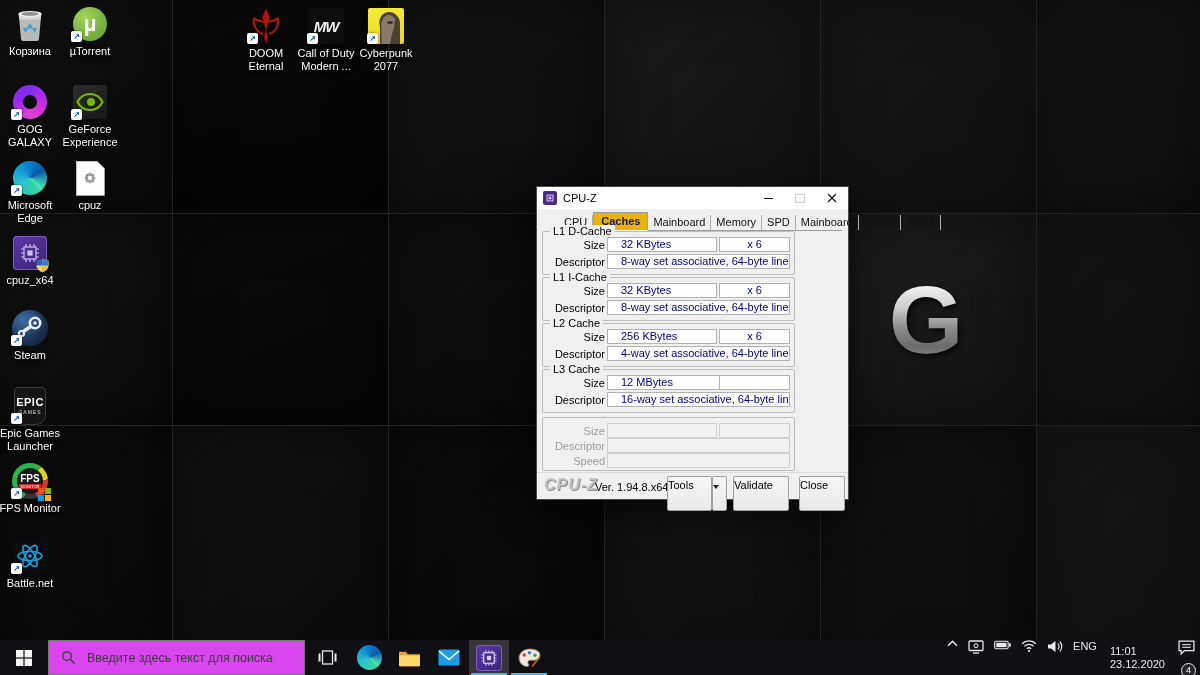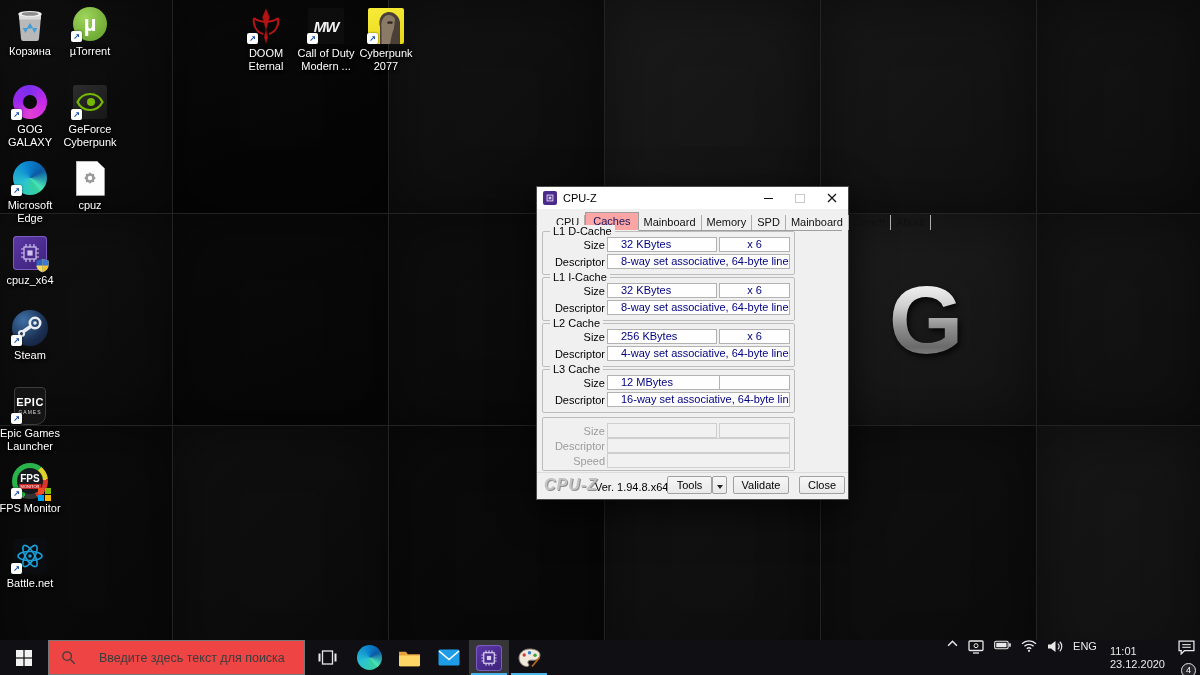--- a/index.html
+++ b/index.html
@@ -82,49 +82,49 @@
   
   .win{position:absolute;left:536px;top:186px;width:313px;height:314px;background:#f0f0f0;
        border:1px solid #4a4a4a;box-sizing:border-box;box-shadow:0 12px 34px rgba(0,0,0,.65);font-size:11px}
   .titlebar{position:absolute;left:0;top:0;right:0;height:22px;background:#fff;display:flex;align-items:center}
   .w-icon{width:14px;height:14px;margin:0 6px 0 6px;border-radius:2px;background:#4b2a8a;
           display:flex;align-items:center;justify-content:center}
   .w-title{font-size:11px;color:#000;flex:1}
   .cap{width:32px;height:22px;display:flex;align-items:center;justify-content:center}
   .glyph-min{width:9px;height:1px;background:#111;display:block}
   .glyph-max{width:8px;height:7px;border:1px solid #c9c9c9;display:block}
-  .tabs{position:absolute;top:27px;left:14px;right:6px;height:16px;display:flex;
+  .tabs{position:absolute;top:27px;left:22px;right:6px;height:16px;display:flex;
         border-bottom:1px solid #9f9f9f;align-items:flex-end}
   .tab{padding:1px 5px 2px;line-height:12px;color:#111;border-right:1px solid #adadad;white-space:nowrap}
-  .tab.sel{background:#fca5a5;border:1px solid #9f9f9f;border-bottom:1px solid #f0f0f0;
-           margin-bottom:-1px;padding:2px 7px 3px;font-weight:normal;color:#16165e}
+  .tab.sel{background:#eab308;border:1px solid #9f9f9f;border-bottom:1px solid #f0f0f0;
+           margin-bottom:-1px;padding:2px 7px 3px;font-weight:bold;color:#16165e}
   .grp{position:absolute;left:5px;width:253px;height:44px;border:1px solid #bdbdbd;border-radius:2px;box-sizing:border-box}
   .grp-title{position:absolute;top:-7px;left:7px;background:#f0f0f0;padding:0 3px;color:#000;line-height:12px}
   .row-label{position:absolute;left:4px;width:58px;text-align:right;color:#000;line-height:13px}
   .fld{position:absolute;height:15px;background:#fefefe;border:1px solid #b2b2b2;box-sizing:border-box;
        color:#000080;line-height:13px;padding:0 13px;white-space:nowrap;overflow:hidden}
   .fld.cnt{text-align:center}
   .grp.dis .row-label{color:#9c9c9c}
   .grp.dis .fld{background:#f1f1f1;border-color:#cfcfcf}
   .footer{position:absolute;left:0;right:0;bottom:0;height:26px;border-top:1px solid #dcdcdc}
   .cpuzlogo{position:absolute;left:7px;top:3px;font-size:16px;font-weight:bold;font-style:italic;
             color:#c3c3c3;letter-spacing:1px;text-shadow:1px 1px 0 #8f8f8f}
   .ver{position:absolute;left:58px;top:8px;color:#000}
-  .btn{position:absolute;top:3px;height:18px;background:linear-gradient(#f6f6f6,#e9e9e9);
-       border:1px solid #a0a0a0;border-radius:2px;box-sizing:border-box;text-align:center;
+  .btn{position:absolute;top:3px;height:35px;background:linear-gradient(#f6f6f6,#e9e9e9);
+       border:1px solid #a0a0a0;border-radius:2px;box-sizing:border-box;
        line-height:16px;color:#000;font-size:11px}
   .drop-arrow{width:0;height:0;border-left:3.5px solid transparent;border-right:3.5px solid transparent;
        border-top:4px solid #222;display:inline-block;margin-top:6px}
 
   
   .taskbar{position:absolute;left:0;bottom:0;width:1200px;height:35px;background:#101014;
            display:flex;align-items:stretch;z-index:60}
   .tb-start{width:48px;display:flex;align-items:center;justify-content:center}
-  .tb-search{width:257px;background:#ef4444;border:1px solid #767676;box-sizing:border-box;
-           display:flex;align-items:center;gap:21px;padding-left:12px}
+  .tb-search{width:257px;background:#d946ef;border:1px solid #767676;box-sizing:border-box;
+           display:flex;align-items:center;gap:9px;padding-left:12px}
   .tb-search input{flex:1;border:0;outline:0;background:transparent;font-size:12.5px;
            font-family:"Liberation Sans",sans-serif;color:#222;min-width:0}
   .tb-search input::placeholder{color:#3c3c3c;opacity:1}
   .tb-btn{width:40px;display:flex;align-items:center;justify-content:center;position:relative}
   .tb-btn.tview{width:44px}
   .tb-btn.active{background:rgba(255,255,255,.16)}
   .tb-btn.active::after,.tb-btn.running::after{content:"";position:absolute;left:2px;right:2px;bottom:0;
            height:2px;background:#4cb4e8}
   .tbedge{width:25px;height:25px;border-radius:50%;
            background:conic-gradient(from 150deg,#35d0a0,#2bc3d2 25%,#0a84d0 55%,#0c59a4 75%,#49e6b8 95%,#35d0a0)}
@@ -199,21 +199,21 @@
 <div class="dicon" style="left:56px;top:83px">
   <div class="ic">
     <div class="gfx">
       <svg width="28" height="20" viewBox="0 0 28 20">
         <path d="M14 2 C8 2 3.5 6 1.5 10 C3.5 14 8 18 14 18 C20 18 24.5 14 26.5 10 C24.5 6 20 2 14 2 Z" fill="none" stroke="#76b900" stroke-width="2.2"></path>
         <circle cx="15" cy="10" r="4" fill="#76b900"></circle>
       </svg>
     </div>
     <span class="sc">↗</span>
   </div>
-  <div class="lbl">GeForce Cyberpunk</div>
+  <div class="lbl">GeForce Experience</div>
 </div>
 
 <div class="dicon" style="left:-4px;top:159px">
   <div class="ic">
     <div class="edgeball"></div>
     <span class="sc">↗</span>
   </div>
   <div class="lbl">Microsoft Edge</div>
 </div>
 

